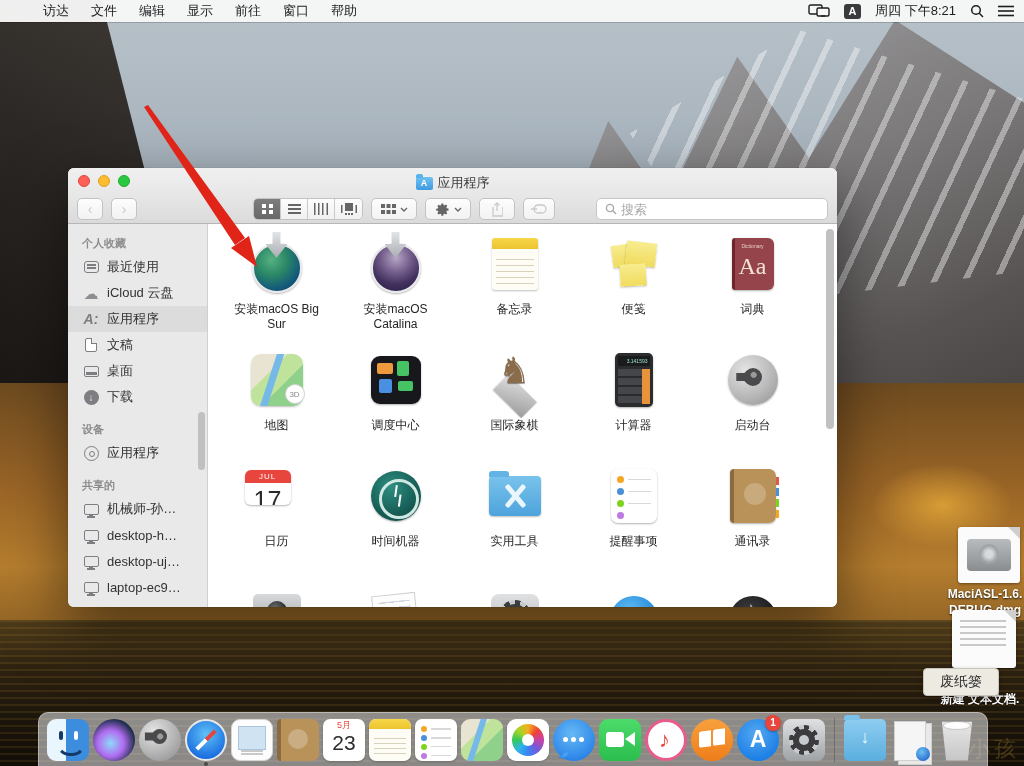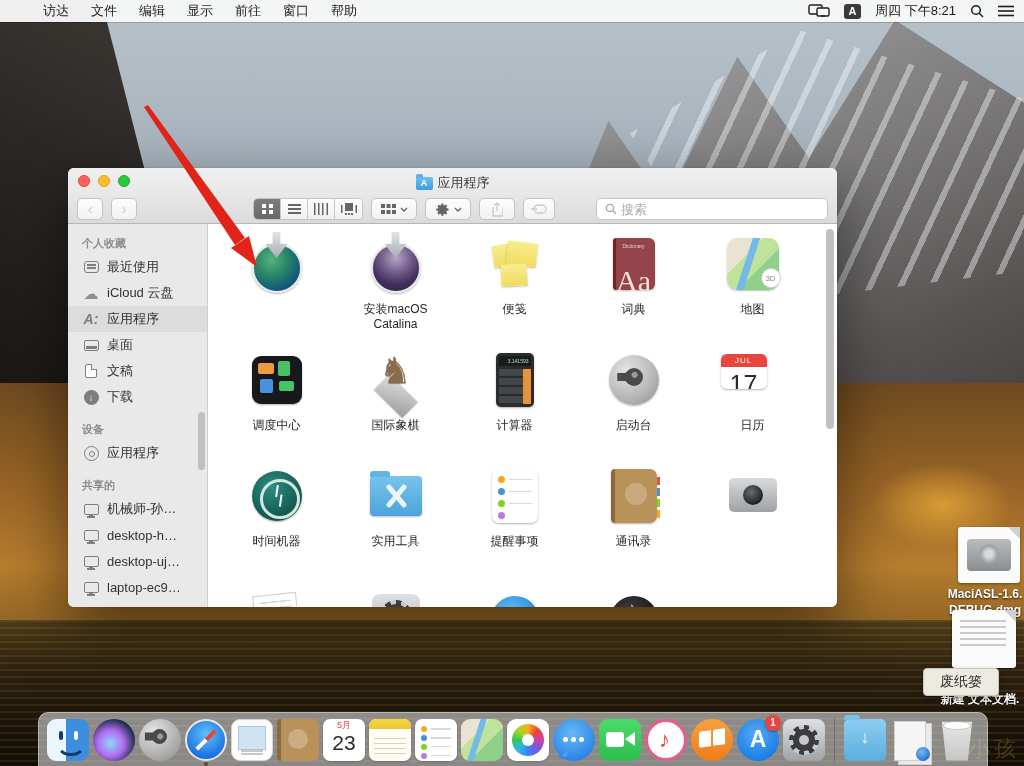--- a/index.html
+++ b/index.html
@@ -145,21 +145,21 @@
     background:repeating-linear-gradient(180deg,transparent 0 5px,#d8d2bc 5px 6px); }
   .stickies-ic { position:absolute; left:8px; top:8px; width:48px; height:48px; }
   .sticky { position:absolute; background:linear-gradient(180deg,#f8ec8f,#f0dc5e); box-shadow:0 1px 2px rgba(0,0,0,.25); }
   .sticky.s1 { width:30px; height:22px; left:2px; top:4px; transform:rotate(-8deg); }
   .sticky.s2 { width:30px; height:24px; left:16px; top:2px; transform:rotate(6deg); }
   .sticky.s3 { width:26px; height:22px; left:10px; top:24px; transform:rotate(-3deg); }
   .dict-ic { position:absolute; left:11px; top:6px; width:42px; height:52px; border-radius:3px 6px 6px 3px;
     background:linear-gradient(90deg,#6e262c 0 6%,#94444a 6% 100%); box-shadow:0 1px 2px rgba(0,0,0,.3);
     color:#f2e3d5; display:flex; flex-direction:column; align-items:center; }
   .dict-title { font-size:5px; margin-top:5px; opacity:.85; }
-  .dict-aa { font-family:"Liberation Serif","DejaVu Serif",serif; font-size:30px; margin-top:15px; }
+  .dict-aa { font-family:"Liberation Serif","DejaVu Serif",serif; font-size:24px; margin-top:4px; }
   .maps-ic { position:absolute; left:6px; top:6px; width:52px; height:52px; border-radius:10px; overflow:hidden;
     background:linear-gradient(135deg,#e9e3d2 0 35%,#bfe39a 35% 60%,#8fd08a 60% 100%); box-shadow:0 1px 2px rgba(0,0,0,.25); }
   .maps-ic:before { content:""; position:absolute; left:16px; top:-4px; width:7px; height:70px; background:#74b9e8;
     transform:rotate(18deg); }
   .maps-3d { position:absolute; right:4px; bottom:8px; width:20px; height:20px; border-radius:50%; background:#fff;
     border:1px solid #d0d0d0; font-size:8px; color:#8a8a8a; display:flex; align-items:center; justify-content:center; }
   .mc-ic { position:absolute; left:7px; top:8px; width:50px; height:48px; border-radius:9px; background:#17181c;
     box-shadow:0 1px 2px rgba(0,0,0,.3); }
   .mc-ic i { position:absolute; border-radius:2px; }
   .mc-ic .w1 { left:6px; top:7px; width:16px; height:11px; background:#f09a3e; }
@@ -489,29 +489,29 @@
       <div class="sb-item">
         <span class="sb-ic g-cloud">☁</span>
         <span class="sb-label">iCloud 云盘</span>
       </div>
       <div class="sb-item selected">
         <span class="sb-ic g-appA">A:</span>
         <span class="sb-label">应用程序</span>
       </div>
       <div class="sb-item">
         <span class="sb-ic">
+            <span class="g-doc"></span>
+          </span>
+        <span class="sb-label">文稿</span>
+      </div>
+      <div class="sb-item">
+        <span class="sb-ic">
             <span class="g-desktop"></span>
           </span>
         <span class="sb-label">桌面</span>
-      </div>
-      <div class="sb-item">
-        <span class="sb-ic">
-            <span class="g-doc"></span>
-          </span>
-        <span class="sb-label">文稿</span>
       </div>
       <div class="sb-item">
         <span class="sb-ic">
             <span class="g-down">↓</span>
           </span>
         <span class="sb-label">下载</span>
       </div>
       <div class="sb-header" style="margin-top:8px">设备</div>
       <div class="sb-item">
         <span class="sb-ic">
@@ -552,27 +552,34 @@
     </div>
 
     <div class="main">
       <div class="grid">
 
         <div class="cell">
           <div class="ic">
               <div class="dlarr"></div>
               <div class="orb bigsur"></div>
             </div>
+          <div class="lbl">安装macOS Big Sur</div>
         </div>
         <div class="cell">
           <div class="ic">
               <div class="dlarr"></div>
               <div class="orb catalina"></div>
             </div>
           <div class="lbl">安装macOS Catalina</div>
+        </div>
+        <div class="cell">
+          <div class="ic">
+              <div class="notes-ic"></div>
+            </div>
+          <div class="lbl">备忘录</div>
         </div>
         <div class="cell">
           <div class="ic">
               <div class="stickies-ic">
                 <span class="sticky s1"></span>
                 <span class="sticky s2"></span>
                 <span class="sticky s3"></span>
               </div>
             </div>
           <div class="lbl">便笺</div>

